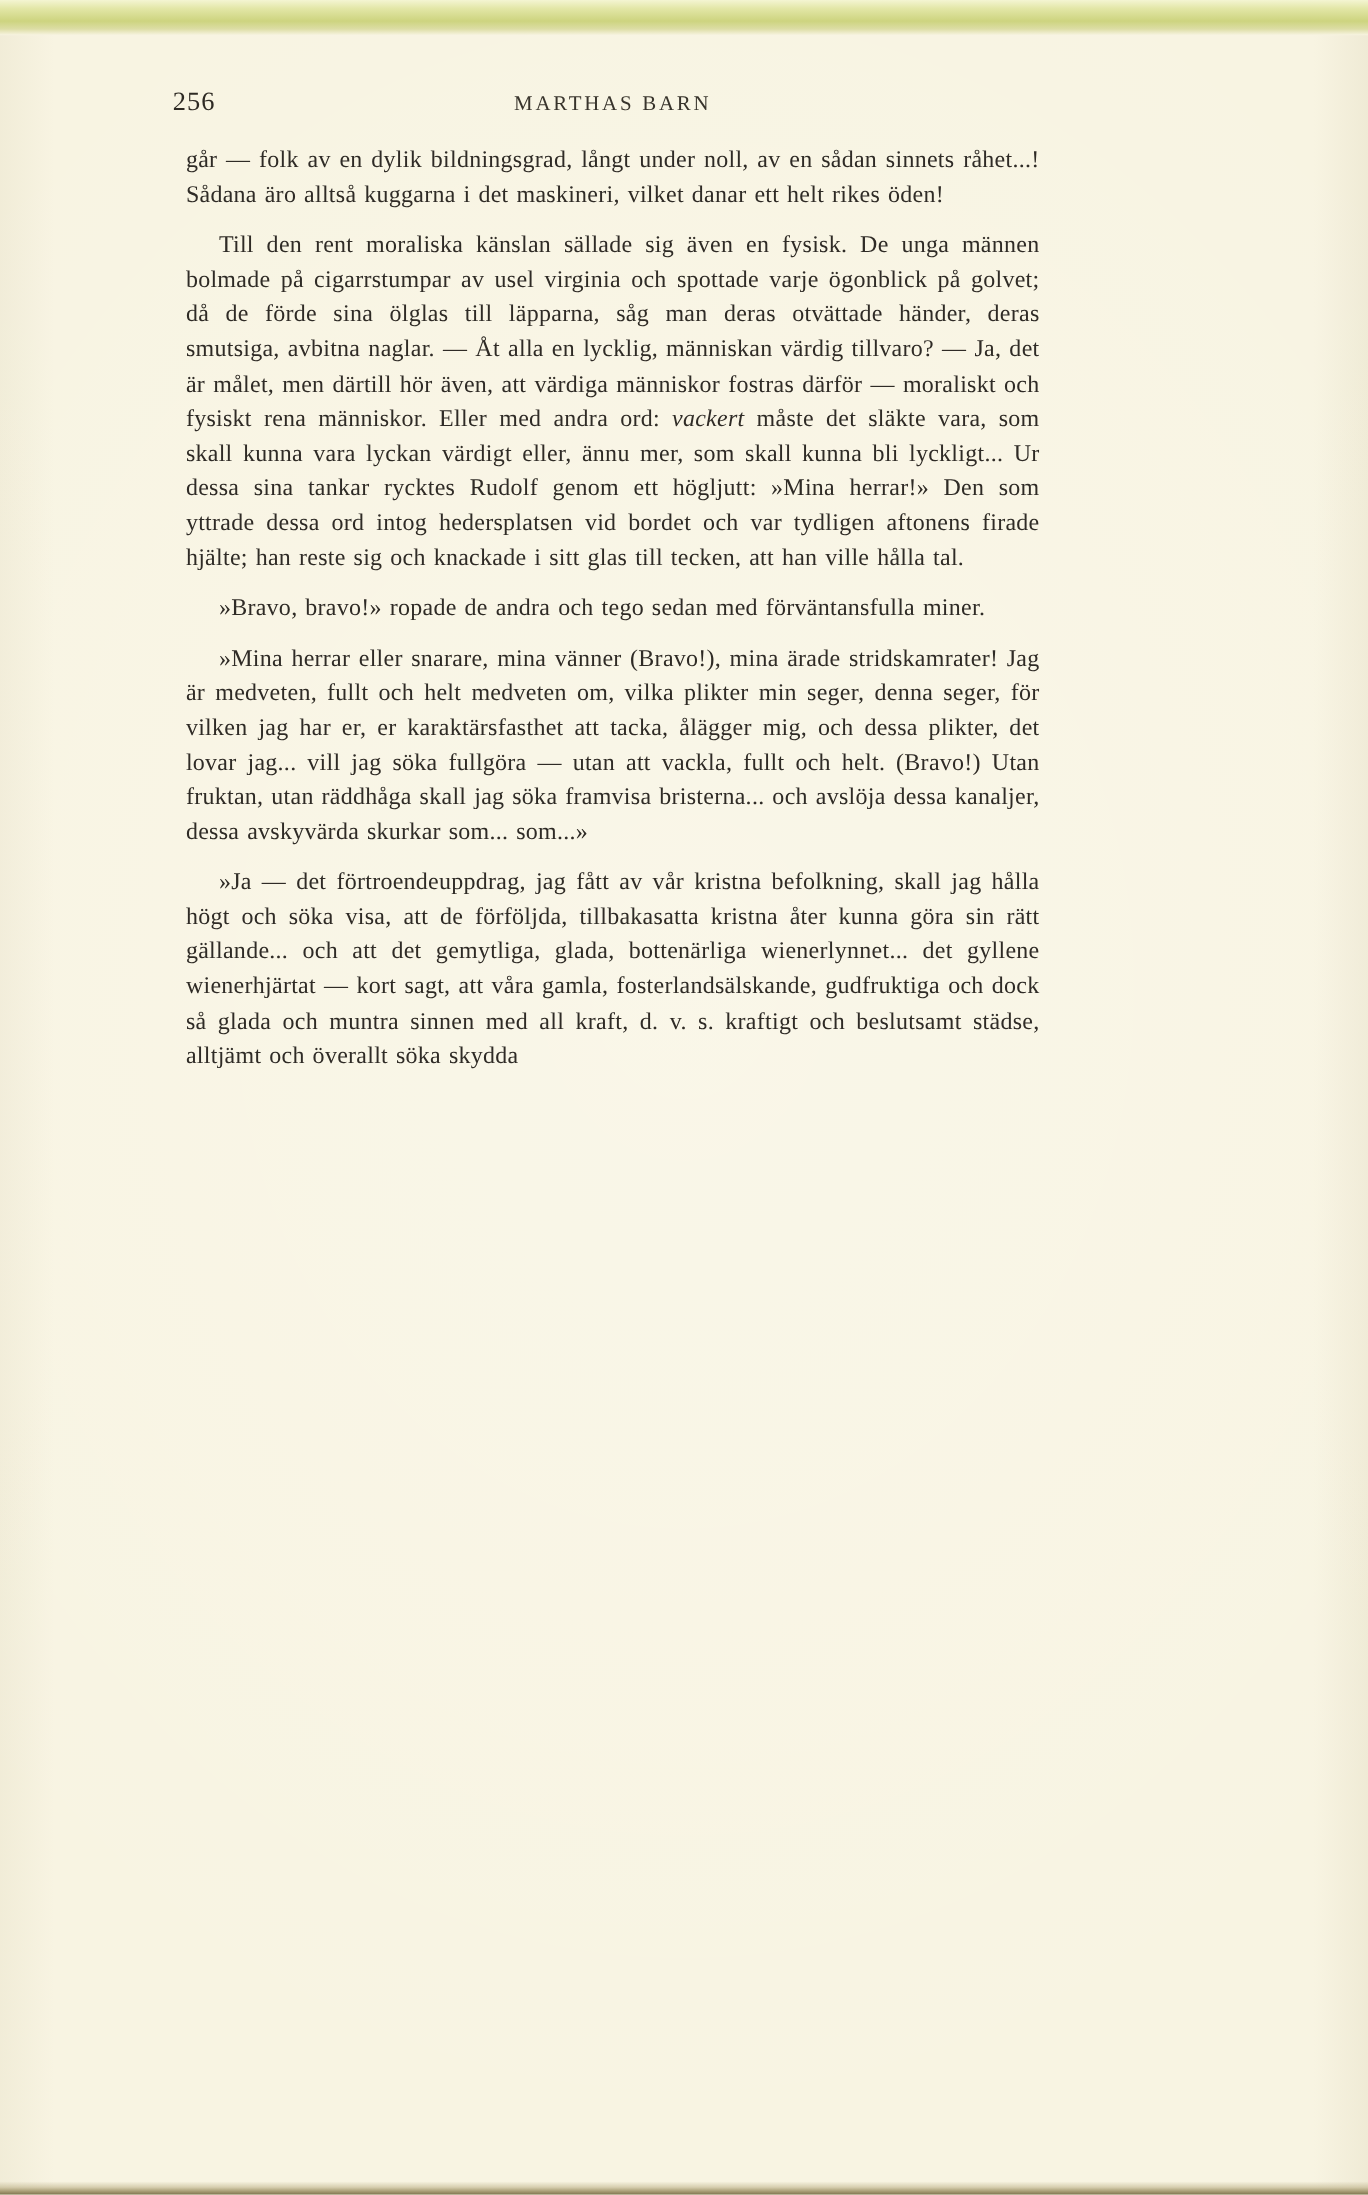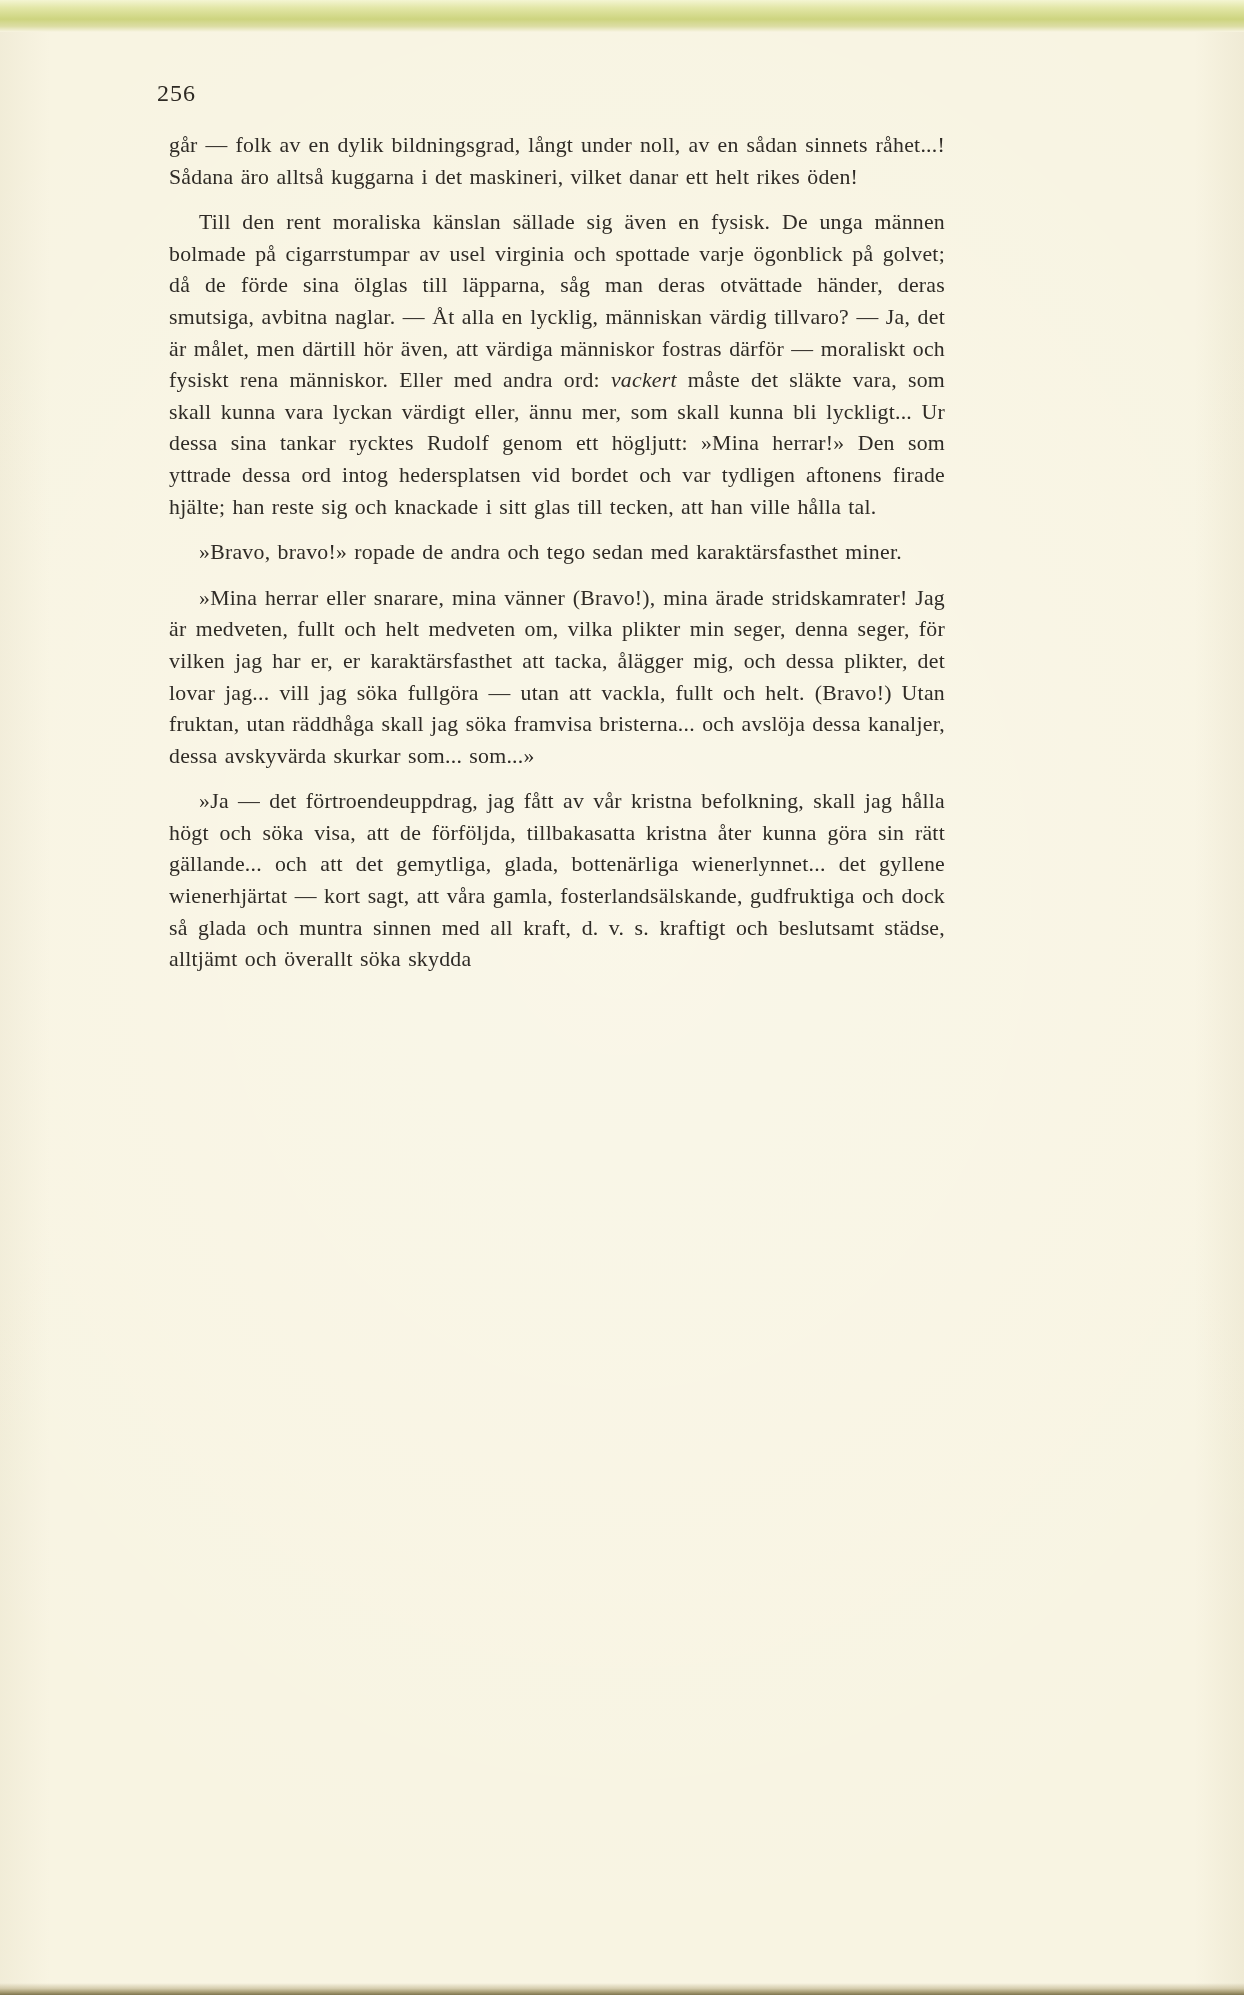--- a/index.html
+++ b/index.html
@@ -92,28 +92,29 @@
 </style>
 </head>
 <body>
 
 <div class="page">
   <div class="top-edge"></div>
 
   <div class="content">
     <div class="header">
       <span class="page-num">256</span>
+      <span class="running-title">MARTHAS BARN</span>
     </div>
 
     <div class="body-text">
       <p class="para"><span>går — folk av en dylik bildningsgrad, långt under noll, av en sådan sinnets råhet...! Sådana äro alltså kuggarna i det maskineri, vilket danar ett helt rikes öden!</span></p>
 
       <p class="para indent"><span>Till den rent moraliska känslan sällade sig även en fysisk. De unga männen bolmade på cigarrstumpar av usel virginia och spottade varje ögonblick på golvet; då de förde sina ölglas till läpparna, såg man deras otvättade händer, deras smutsiga, avbitna naglar. — Åt alla en lycklig, människan värdig tillvaro? — Ja, det är målet, men därtill hör även, att värdiga människor fostras därför — moraliskt och fysiskt rena människor. Eller med andra ord: </span><em class="it">vackert</em><span> måste det släkte vara, som skall kunna vara lyckan värdigt eller, ännu mer, som skall kunna bli lyckligt... Ur dessa sina tankar rycktes Rudolf genom ett högljutt: »Mina herrar!» Den som yttrade dessa ord intog hedersplatsen vid bordet och var tydligen aftonens firade hjälte; han reste sig och knackade i sitt glas till tecken, att han ville hålla tal.</span></p>
 
-      <p class="para indent"><span>»Bravo, bravo!» ropade de andra och tego sedan med karaktärsfasthet miner.</span></p>
+      <p class="para indent"><span>»Bravo, bravo!» ropade de andra och tego sedan med förväntansfulla miner.</span></p>
 
       <p class="para indent"><span>»Mina herrar eller snarare, mina vänner (Bravo!), mina ärade stridskamrater! Jag är medveten, fullt och helt medveten om, vilka plikter min seger, denna seger, för vilken jag har er, er karaktärsfasthet att tacka, ålägger mig, och dessa plikter, det lovar jag... vill jag söka fullgöra — utan att vackla, fullt och helt. (Bravo!) Utan fruktan, utan räddhåga skall jag söka framvisa bristerna... och avslöja dessa kanaljer, dessa avskyvärda skurkar som... som...»</span></p>
 
 
       <p class="para indent"><span>»Ja — det förtroendeuppdrag, jag fått av vår kristna befolkning, skall jag hålla högt och söka visa, att de förföljda, tillbakasatta kristna åter kunna göra sin rätt gällande... och att det gemytliga, glada, bottenärliga wienerlynnet... det gyllene wienerhjärtat — kort sagt, att våra gamla, fosterlandsälskande, gudfruktiga och dock så glada och muntra sinnen med all kraft, d. v. s. kraftigt och beslutsamt städse, alltjämt och överallt söka skydda</span></p>
     </div>
   </div>
 
   <div class="bottom-edge"></div>
 </div>

